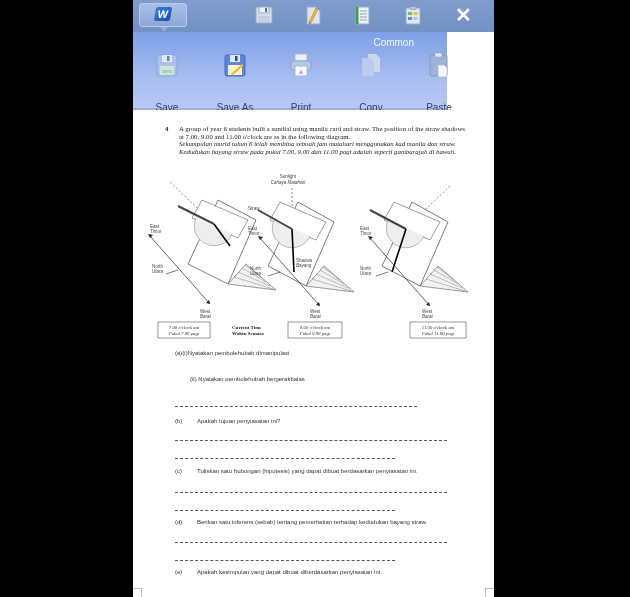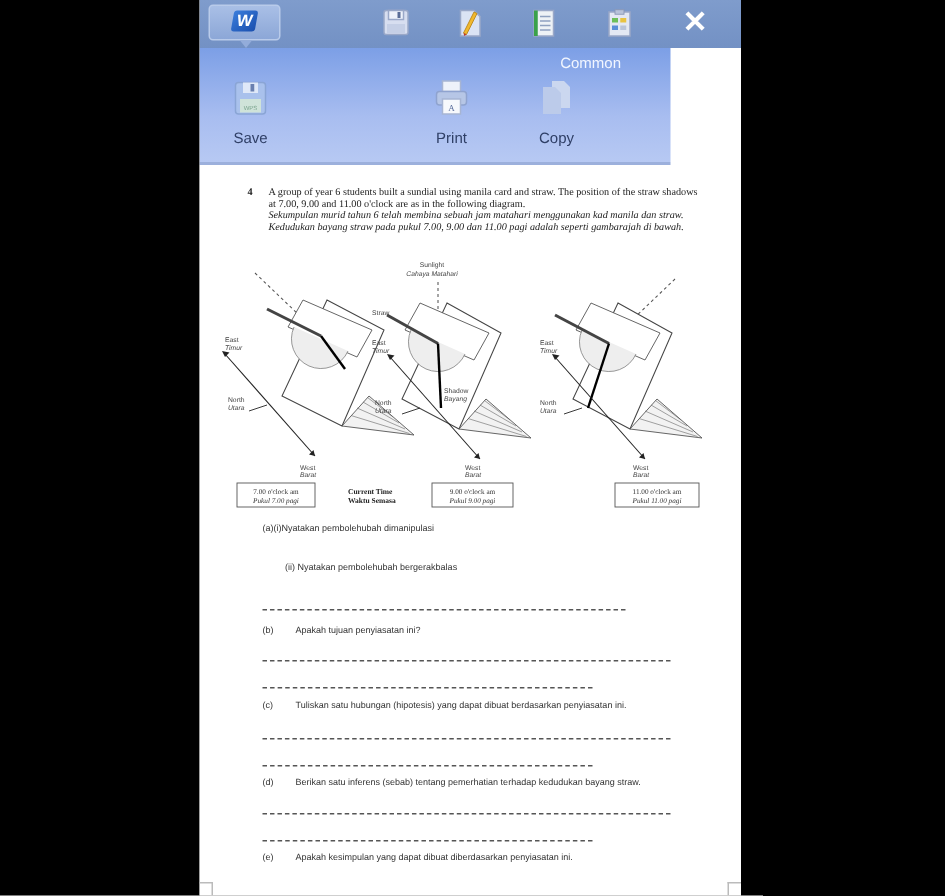--- a/index.html
+++ b/index.html
@@ -7,21 +7,21 @@
   .screen { position:absolute; left:133px; top:0; width:361px; height:597px; background:#fff; overflow:hidden; }
   .topbar { position:absolute; left:0; top:0; width:361px; height:32px; background:linear-gradient(#7f9ccc,#7391c4); }
   .app-btn { position:absolute; left:6px; top:3px; width:48px; height:24px; border-radius:3px; background:linear-gradient(#a9bfe6,#8ca7d7); border:1px solid #b9cbea; box-sizing:border-box; }
   .app-btn::after { content:""; position:absolute; left:20px; bottom:-6px; border-left:4px solid transparent; border-right:4px solid transparent; border-top:5px solid #93acda; }
   .app-logo { position:absolute; left:15px; top:3px; width:16px; height:14px; transform:skew(-10deg); background:linear-gradient(135deg,#3b7ddb,#1a4fae); border-radius:2px; color:#fff; font-size:11px; font-weight:bold; text-align:center; line-height:14px; font-family:"Liberation Sans", sans-serif;}
   .top-icon { position:absolute; top:5px; width:20px; height:20px; }
   .ribbon { position:absolute; left:0; top:32px; width:314px; height:78px; background:linear-gradient(#7c9fe6,#a8bdf0 60%,#b7c9f3); border-bottom:2px solid #9cb0dc; box-sizing:border-box; }
   .ribbon-title { position:absolute; right:33px; top:5px; font-size:10px; color:#f2f6ff; }
   .rb { position:absolute; top:20px; width:60px; text-align:center; }
   .rb .ico { width:24px; height:26px; margin:0 auto; position:relative; }
-  .rb .lbl { font-size:10px; color:#2f3f66; margin-top:4px; display:block; }
+  .rb .lbl { font-size:10px; color:#2f3f66; margin-top:20px; display:block; }
   .doc { position:absolute; left:0; top:110px; width:361px; height:487px; background:#fff; }
   .q4 { position:absolute; left:32px; top:15px; width:300px; font-family:"Liberation Serif", serif; font-size:6.8px; line-height:7.6px; color:#222; }
   .q4 .num { position:absolute; left:-0px; top:0; font-weight:bold; }
   .q4 .en { margin-left:14px; }
   .q4 .ms { margin-left:14px; font-style:italic; }
   .diagram { position:absolute; left:15px; top:62px; width:330px; height:170px; }
   .qline { position:absolute; font-size:6px; color:#333; white-space:nowrap; }
   .dash { position:absolute; height:0; border-top:1px dashed #555; }
   .corner { position:absolute; width:8px; height:8px; }
 </style>
@@ -75,39 +75,57 @@
       <svg class="ico" viewBox="0 0 24 26">
         <rect x="2" y="3" width="20" height="21" rx="2" fill="#a9c1ec" stroke="#8aa5d5"></rect>
         <rect x="7" y="3" width="10" height="7" fill="#dfe8f8"></rect>
         <rect x="12" y="4" width="2.5" height="5" fill="#6a80b0"></rect>
         <rect x="5" y="14" width="14" height="9" fill="#cfe3d9"></rect>
         <text x="12" y="21" font-size="4" text-anchor="middle" fill="#7aa48e" font-family="Liberation Sans, sans-serif">WPS</text>
       </svg>
       <span class="lbl">Save</span>
     </div>
 
+    <div class="rb" style="left:72px">
+      <svg class="ico" viewBox="0 0 24 26">
+        <rect x="2" y="3" width="20" height="21" rx="2" fill="#5f86d6" stroke="#456cbe"></rect>
+        <rect x="7" y="3" width="10" height="7" fill="#dfe8f8"></rect>
+        <rect x="12" y="4" width="2.5" height="5" fill="#34487a"></rect>
+        <rect x="5" y="13" width="14" height="10" fill="#fbf3c9"></rect>
+        <path d="M8 22 L19 12 L20.5 13.5 L9.5 23.5 Z" fill="#f0b636"></path>
+      </svg>
+      <span class="lbl">Save As</span>
+    </div>
 
     <div class="rb" style="left:208px">
       <svg class="ico" viewBox="0 0 24 26">
         <path d="M9 2 H17 L21 6 V20 H9 Z" fill="#cbd7ef"></path>
         <path d="M3 6 H11 L15 10 V24 H3 Z" fill="#bccbea"></path>
       </svg>
       <span class="lbl">Copy</span>
     </div>
 
     <div class="rb" style="left:138px">
       <svg class="ico" viewBox="0 0 24 26">
         <rect x="6" y="2" width="12" height="7" fill="#eef2fa" stroke="#a7b5d3"></rect>
         <rect x="2" y="9" width="20" height="9" rx="2" fill="#b6c6e6" stroke="#8fa3cf"></rect>
         <rect x="6" y="14" width="12" height="10" fill="#f6f8fc" stroke="#a7b5d3"></rect>
         <text x="12" y="22" font-size="6" text-anchor="middle" fill="#5b6f9d" font-family="Liberation Serif, serif">A</text>
       </svg>
       <span class="lbl">Print</span>
     </div>
 
+    <div class="rb" style="left:276px">
+      <svg class="ico" viewBox="0 0 24 26">
+        <rect x="3" y="3" width="17" height="21" rx="1.5" fill="#9fb3d8" stroke="#8499c4"></rect>
+        <rect x="8" y="1" width="7" height="4" fill="#e7ecf6" stroke="#8499c4" stroke-width="0.6"></rect>
+        <path d="M11 13 H17 L20 16 V25 H11 Z" fill="#f4f6fb" stroke="#a5b3d0" stroke-width="0.6"></path>
+      </svg>
+      <span class="lbl">Paste</span>
+    </div>
   </div>
 
   <div class="doc">
     <div class="q4">
       <span class="num">4</span>
       <div class="en">A group of year 6 students built a sundial using manila card and straw. The position of the straw shadows at 7.00, 9.00 and 11.00 o'clock are as in the following diagram.</div>
       <div class="ms">Sekumpulan murid tahun 6 telah membina sebuah jam matahari menggunakan kad manila dan straw. Kedudukan bayang straw pada pukul 7.00, 9.00 dan 11.00 pagi adalah seperti gambarajah di bawah.</div>
     </div>
 
     <svg class="diagram" viewBox="0 0 330 170" font-family="Liberation Sans, sans-serif">

